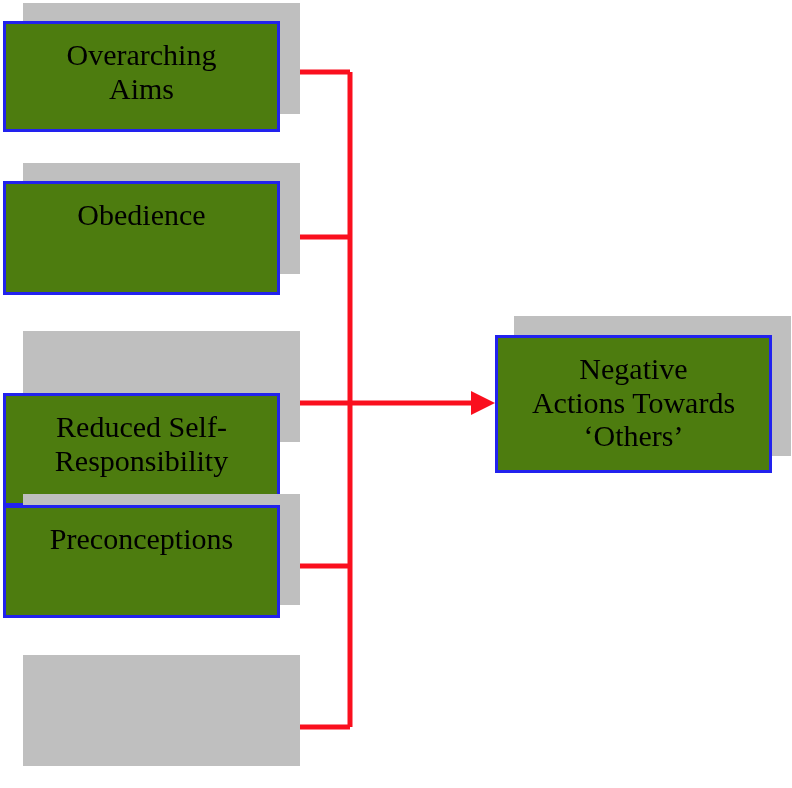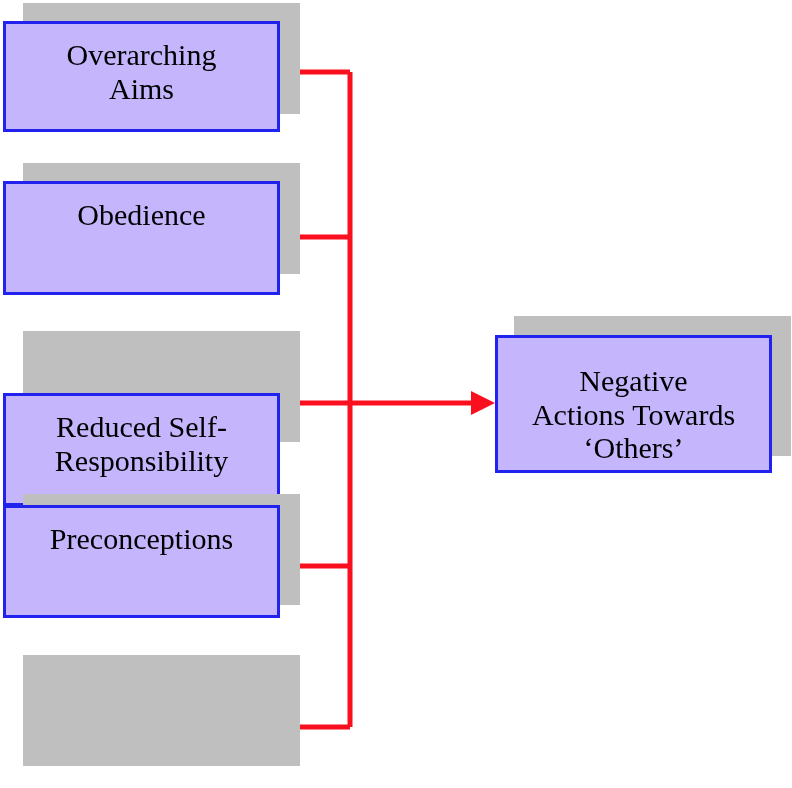--- a/index.html
+++ b/index.html
@@ -29,21 +29,21 @@
   
   .node {
     position: absolute;
   }
   .node-shadow {
     position: absolute;
     background: #bfbfbf;
   }
   .node-body {
     position: absolute;
-    background: #c4b5fd;
+    background: #4d7c0f;
     border: 3px solid #2222ee;
     box-sizing: border-box;
     display: flex;
     justify-content: center;
   }
   .node-label {
     text-align: center;
     color: #000000;
     font-family: "Liberation Serif", "DejaVu Serif", serif;
     white-space: pre-line;
@@ -51,21 +51,21 @@
   }
   
   .factor .node-body { }
   .factor .node-label {
     font-size: 30px;
     padding-top: 14px;
   }
   
   .outcome .node-label {
     font-size: 30px;
-    padding-top: 26px;
+    padding-top: 14px;
   }
 </style>
 </head>
 <body>
 
 <div id="diagram-canvas">
 
   <svg class="connector-layer" viewBox="0 0 792 788" width="792" height="788" aria-hidden="true">
     <g stroke="#fa0f1e" stroke-width="5" fill="none" stroke-linecap="butt">
 

